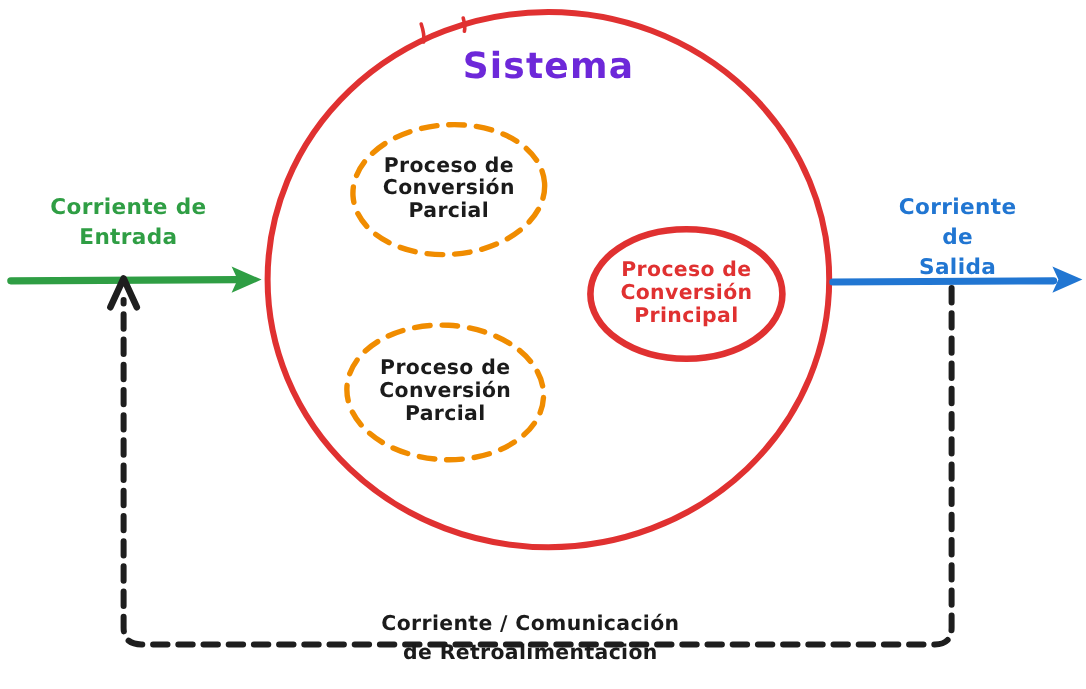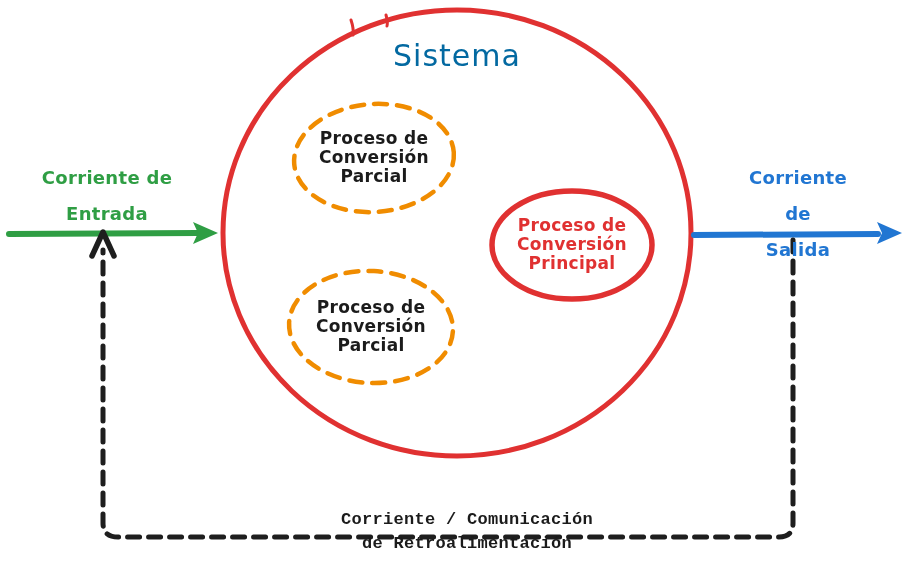--- a/index.html
+++ b/index.html
@@ -16,33 +16,33 @@
     position: absolute;
     transform: translateX(-50%);
     text-align: center;
     white-space: pre-line;
     font-weight: 600;
     letter-spacing: 0.3px;
     line-height: 1.32;
   }
   .title {
     font-size: 30px;
-    color: #0369a1;
-    font-weight: 400;
+    color: #6d28d9;
+    font-weight: 700;
     letter-spacing: 1px;
   }
   .process-label {
     font-size: 17px;
     color: #1b1b1b;
     line-height: 19px;
   }
   .process-label.red-text { color: #e03131; }
   .flow-label {
     font-size: 18px;
-    line-height: 36px;
+    line-height: 25px;
     font-weight: 700;
   }
   .flow-label.green-text { color: #2f9e44; }
   .flow-label.blue-text  { color: #2176d2; }
   .feedback-label {
     font-size: 17px;
     line-height: 24px;
     font-weight: 700;
     color: #1b1b1b;
   }
@@ -88,16 +88,16 @@
   <div class="label process-label red-text" style="left:572px; top:216px;">Proceso de
 Conversión
 Principal</div>
 
   <div class="label flow-label green-text" style="left:107px; top:160px;">Corriente de
 Entrada</div>
 
   <div class="label flow-label blue-text" style="left:798px; top:160px;">Corriente de
 Salida</div>
 
-  <div class="label feedback-label" style="left:467px; top:508px;font-family:Liberation Mono, monospace;">Corriente / Comunicación
+  <div class="label feedback-label" style="left:442px; top:508px;">Corriente / Comunicación
 de Retroalimentación</div>
 
 </div>
 
 </body></html>

